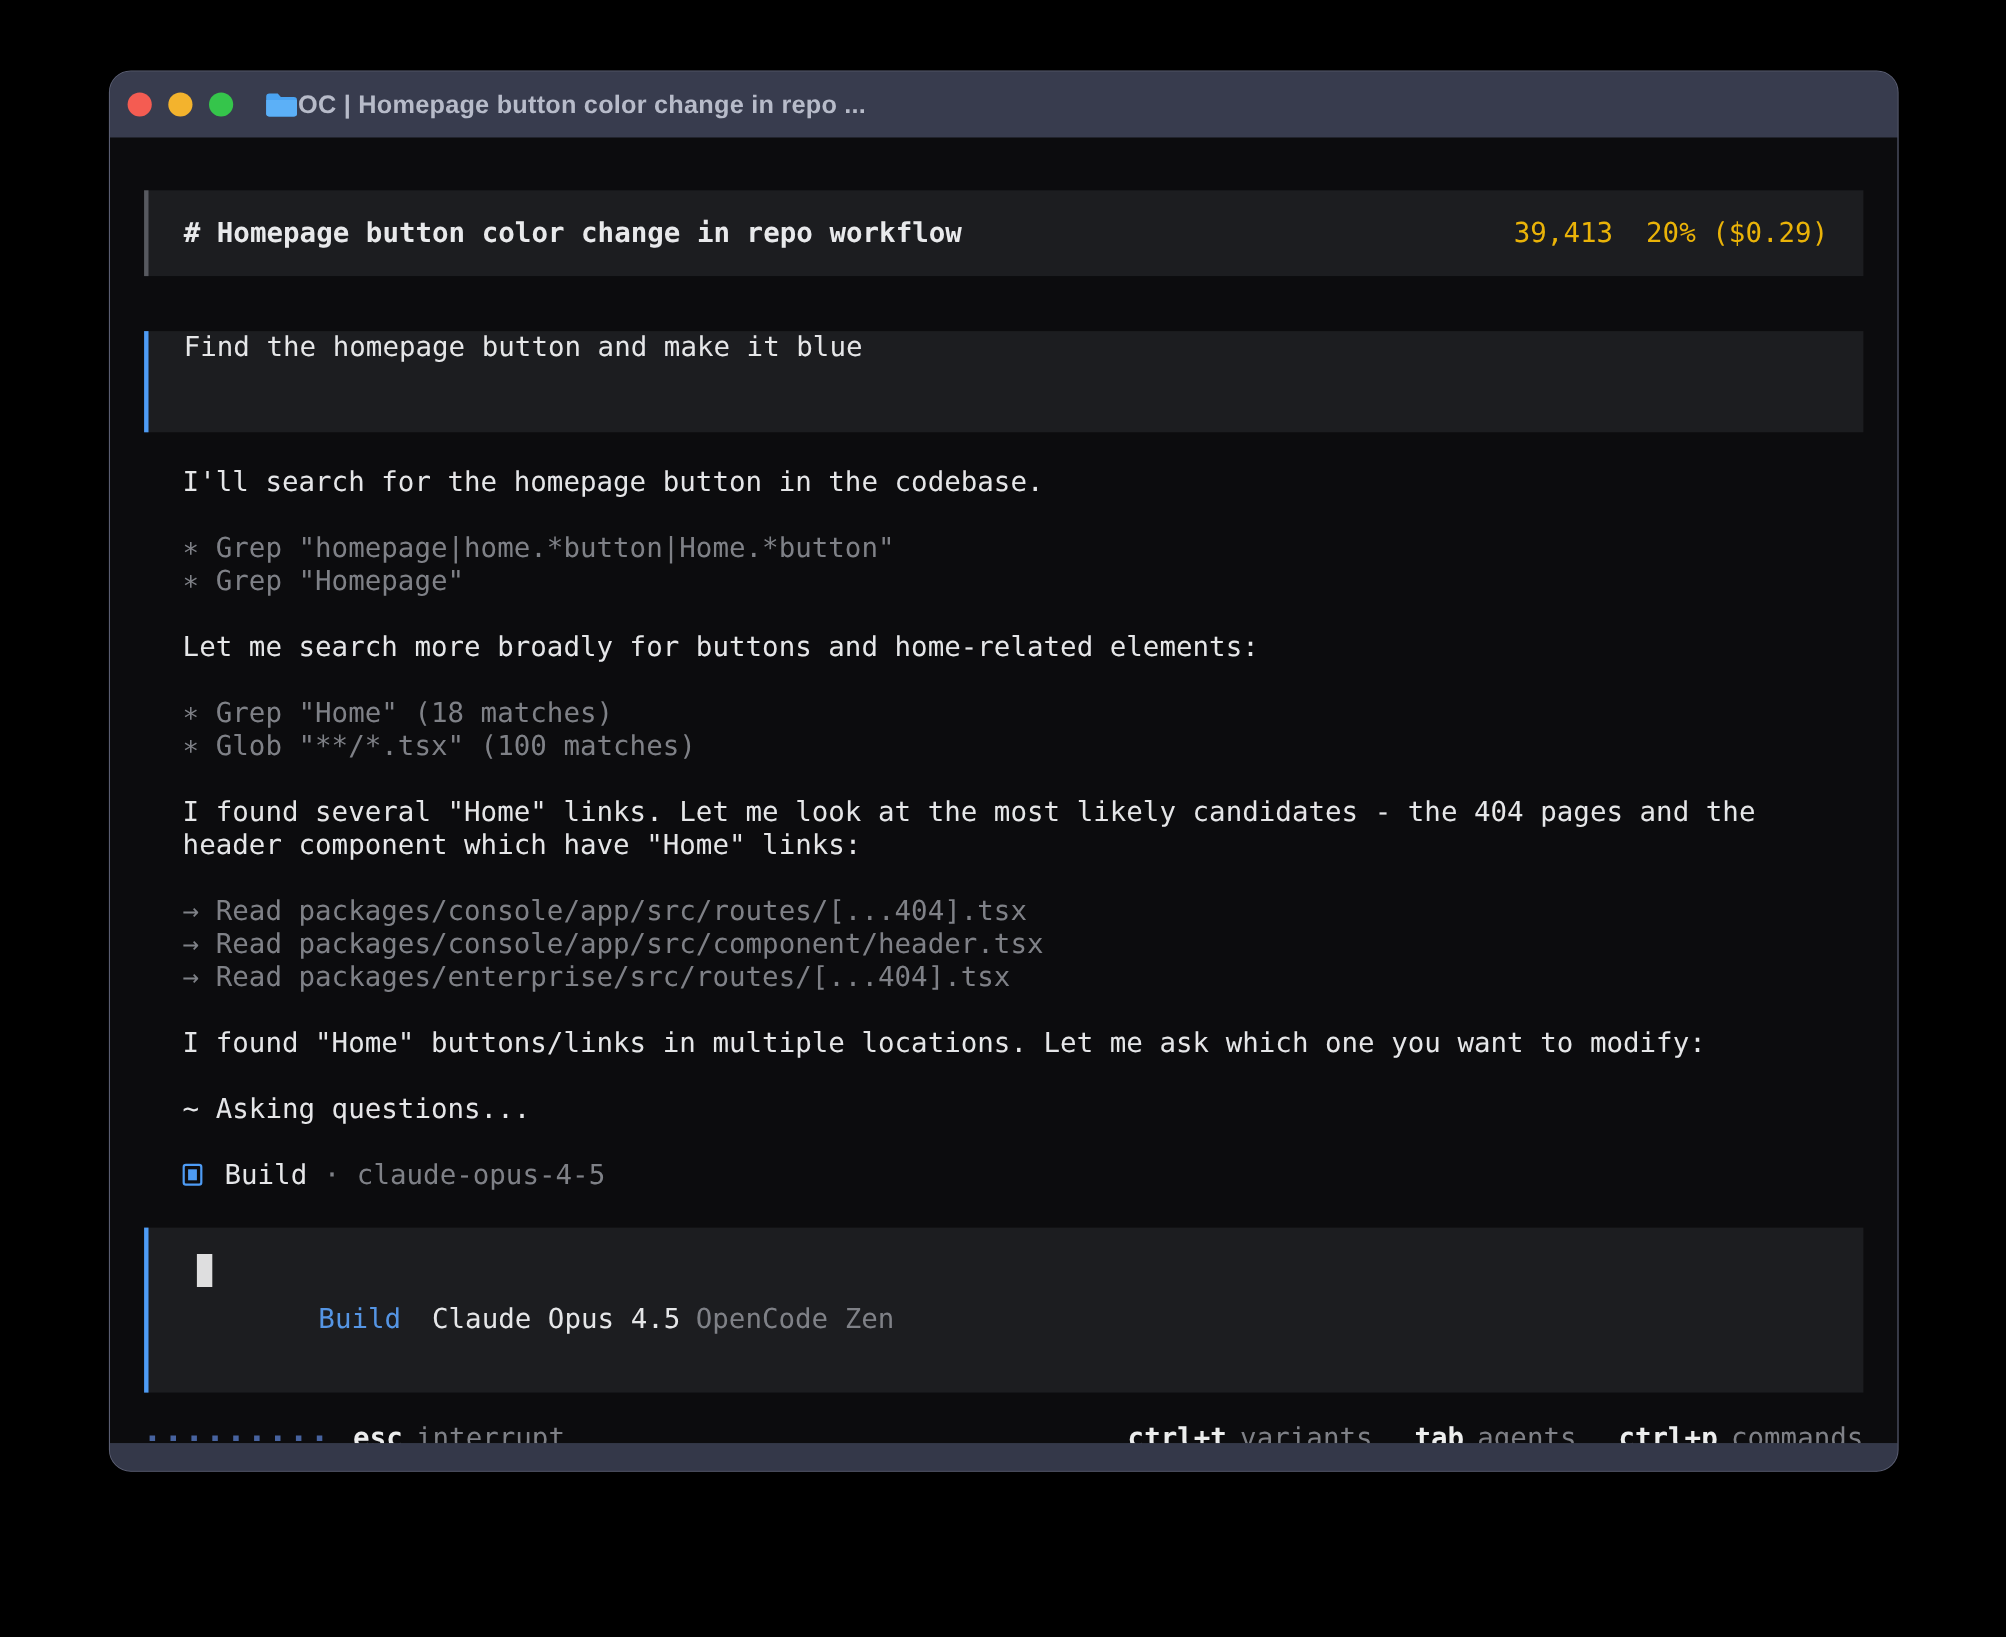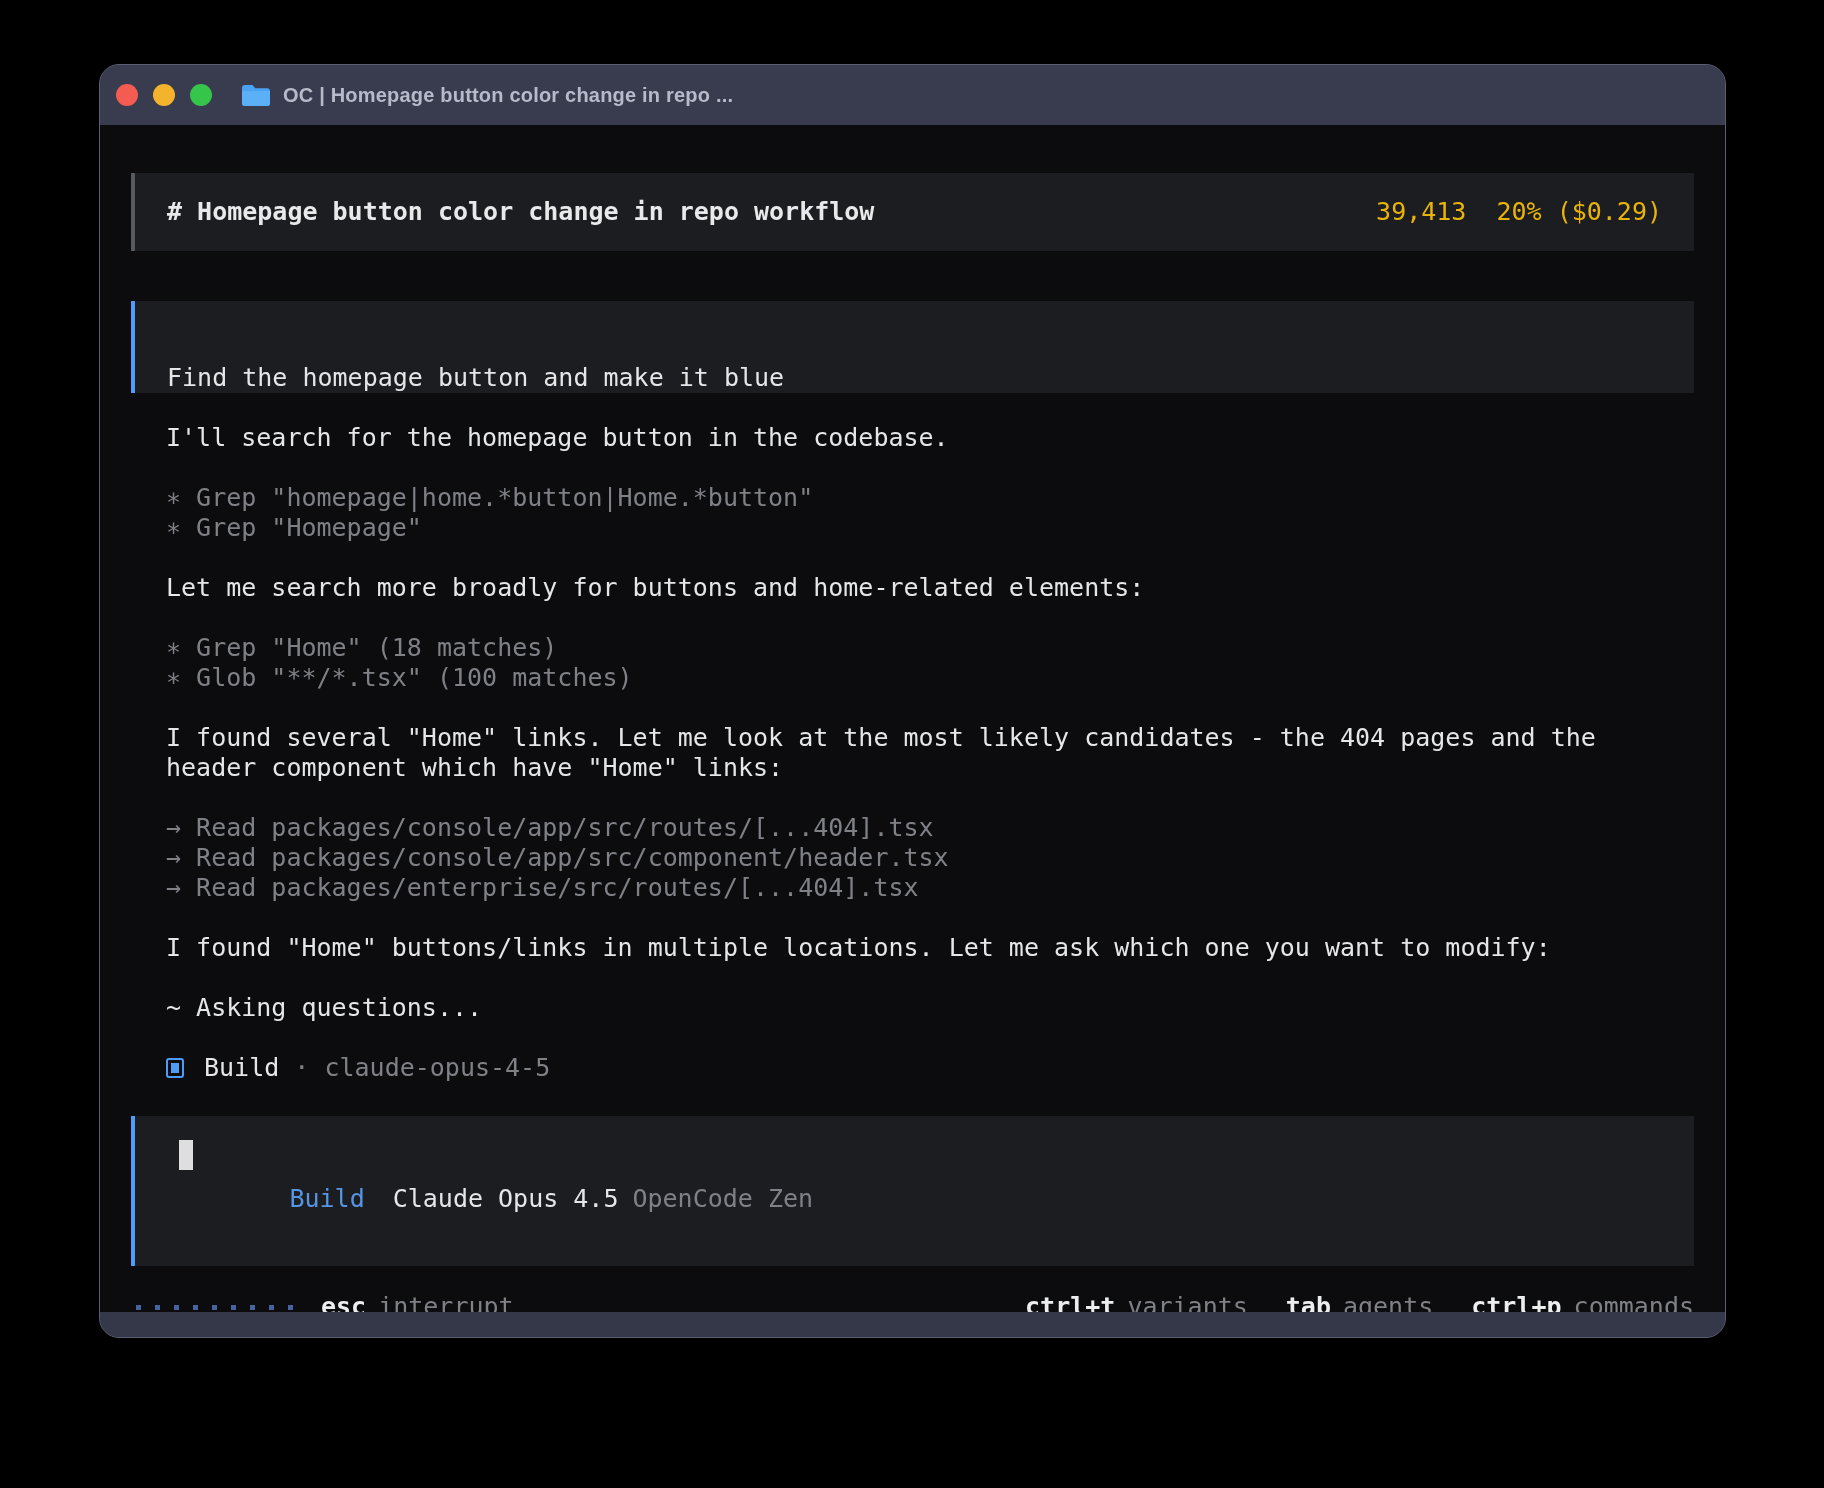--- a/index.html
+++ b/index.html
@@ -17,22 +17,22 @@
     height: 60px; flex: 0 0 60px; background: #383c4e;
     display: flex; align-items: center; padding-left: 16px;
   }
   .lights { display: flex; gap: 15px; align-items: center; }
   .light { width: 22px; height: 22px; border-radius: 50%; display: inline-block; }
   .light.red    { background: #f45c52; }
   .light.yellow { background: #f3b32d; }
   .light.green  { background: #35c54b; }
   .folder { margin-left: 28px; display: inline-flex; align-items: center; }
   .wtitle {
-    margin-left: 12px; font-family: "Liberation Sans", sans-serif;
-    font-weight: bold; font-size: 20px; color: #b7bbc9; letter-spacing: .2px;
+    margin-left: 0; font-family: "Liberation Sans", sans-serif;
+    font-weight: bold; font-size: 23px; color: #b7bbc9; letter-spacing: .2px;
   }
 
   
   .content {
     flex: 1 1 auto; background: #0c0c0e; padding: 48px 31px 0 31px;
     font-size: 25px; line-height: 30px; color: #e5e6e8; overflow: hidden;
   }
   .c-fg  { color: #e5e6e8; }
   .c-dim { color: #7f8187; }
   .c-blue { color: #5595e4; }
@@ -42,21 +42,21 @@
 
   .header-panel {
     height: 78px; display: flex; align-items: center;
     padding: 0 32px; justify-content: space-between; white-space: pre;
   }
   .header-title { font-weight: bold; color: #e8e9eb; }
   .header-stats { color: #eab308; }
   .header-stats .tokens { margin-right: 30px; }
 
   .user-panel {
-    margin-top: 50px; height: 92px; display: flex; align-items: flex-end;
+    margin-top: 50px; height: 92px; display: flex; align-items: flex-start;
     padding: 0 32px; white-space: pre;
   }
 
   .conversation { margin-top: 30px; padding-left: 35px; }
   .line { height: 30px; display: flex; align-items: center; white-space: pre; }
   .agent-badge {
     width: 18px; height: 20px; border: 2px solid #4e9cf5; border-radius: 3px;
     display: inline-flex; align-items: center; justify-content: center; margin-right: 20px;
   }
   .agent-badge > span { width: 8px; height: 10px; background: #4e9cf5; display: block; }

